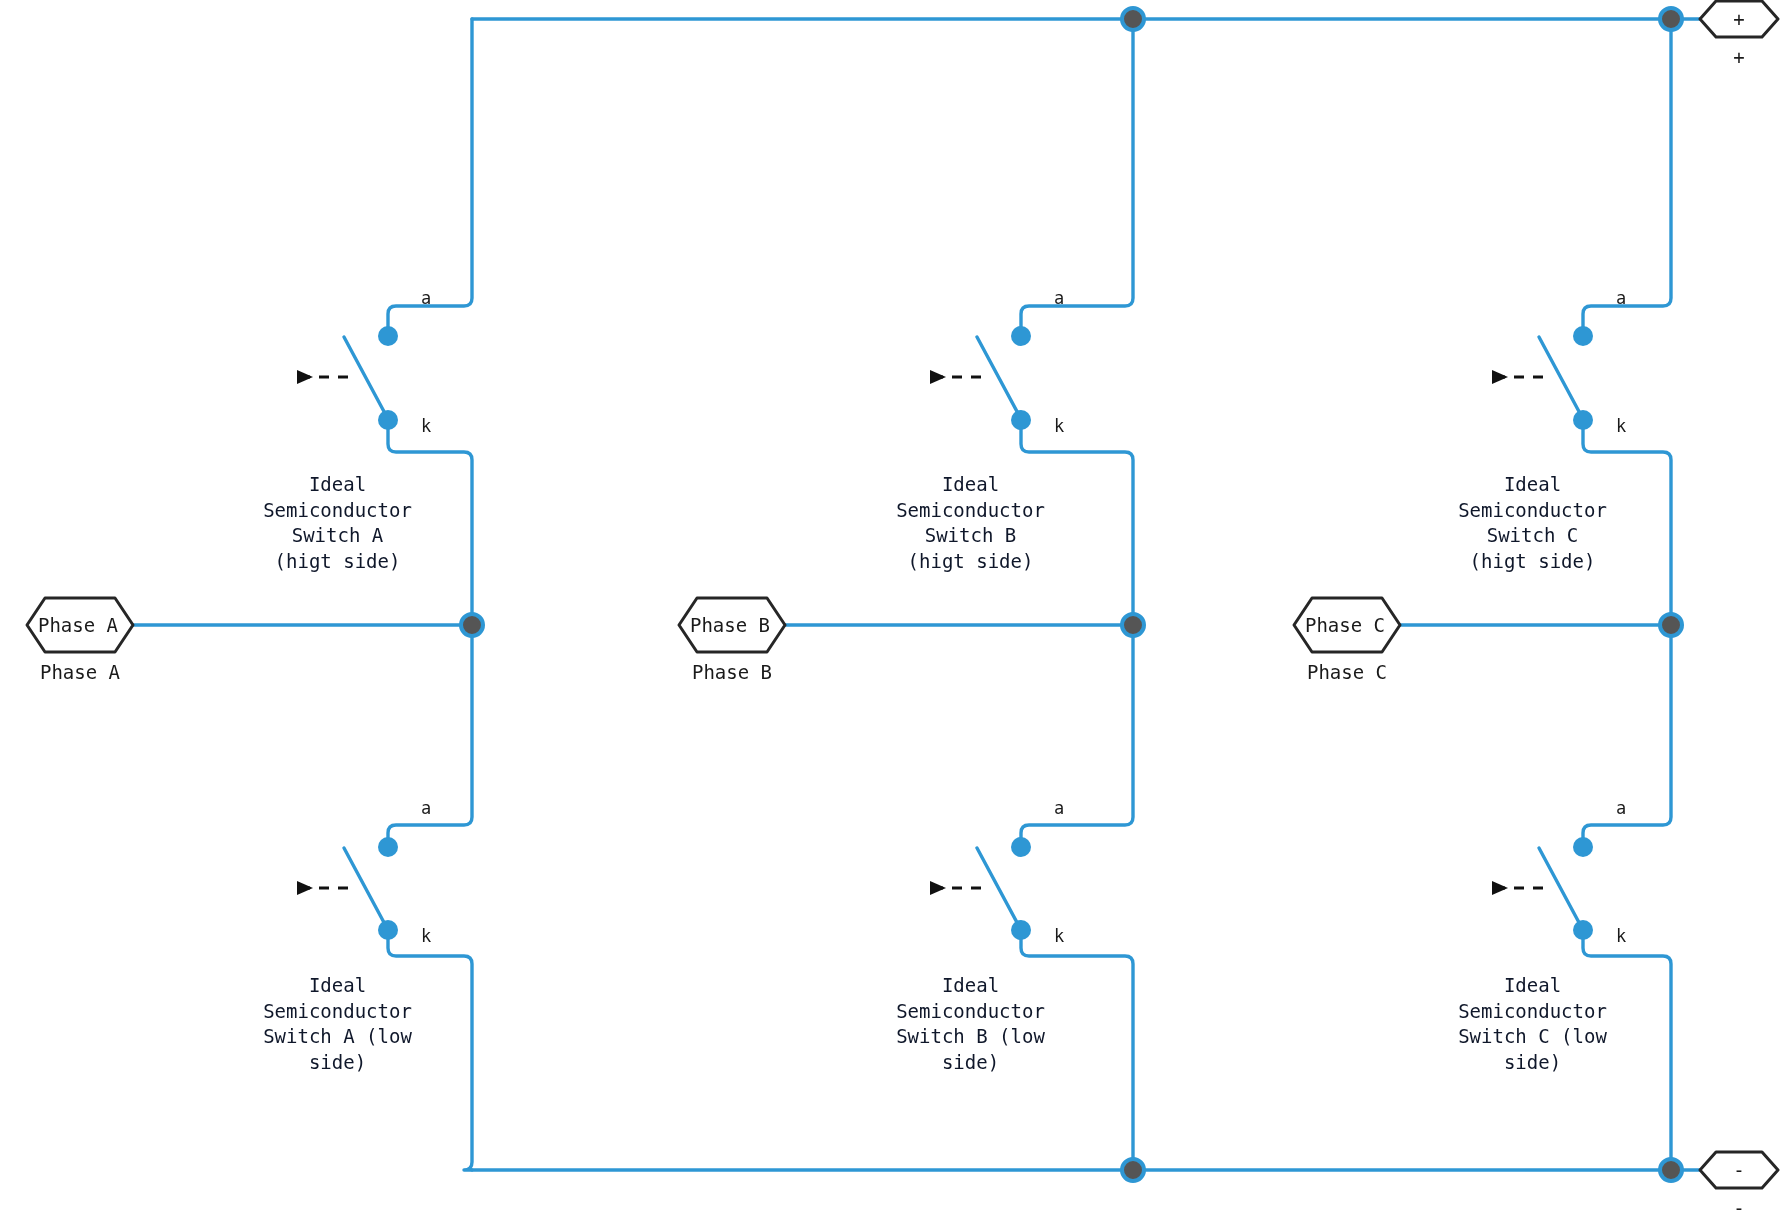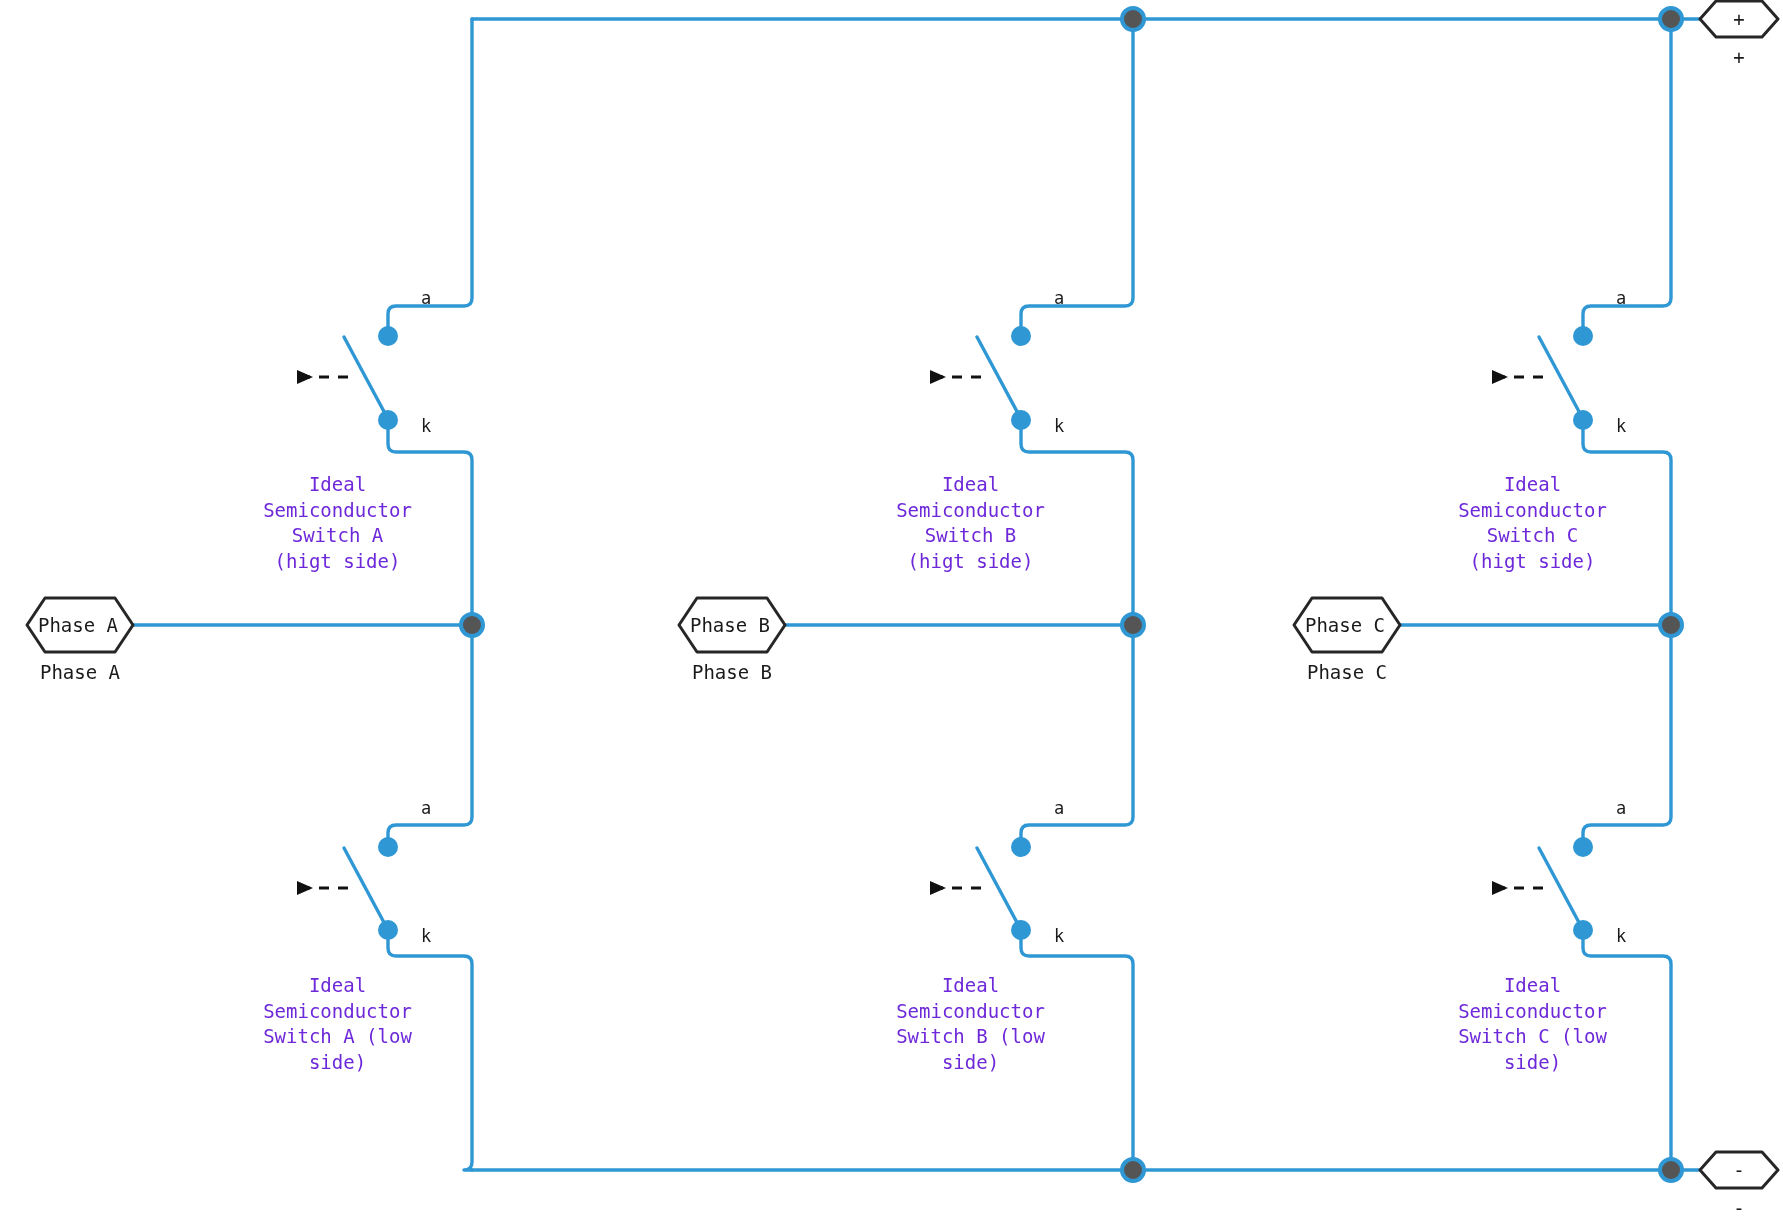--- a/index.html
+++ b/index.html
@@ -2,21 +2,21 @@
 <html><head>
 <meta charset="utf-8">
 <style>
   html,body{margin:0;padding:0;background:#ffffff;}
   body{
     width:1783px;height:1216px;position:relative;overflow:hidden;
     font-family:"DejaVu Sans Mono","Liberation Mono",monospace;
   }
   #canvas{position:absolute;left:0;top:0;width:1783px;height:1216px;}
   .blk-label{
-    position:absolute;text-align:center;color:#6d28d9;
+    position:absolute;text-align:center;color:#0f172a;
     font-family:"DejaVu Sans Mono","Liberation Mono",monospace;
     font-size:19px;line-height:25.5px;white-space:pre-line;
   }
   .port-caption{
     position:absolute;text-align:center;color:#1a1a1a;
     font-family:"DejaVu Sans Mono","Liberation Mono",monospace;
     font-size:19px;line-height:24px;
   }
   .pin-label{
     position:absolute;color:#1a1a1a;

